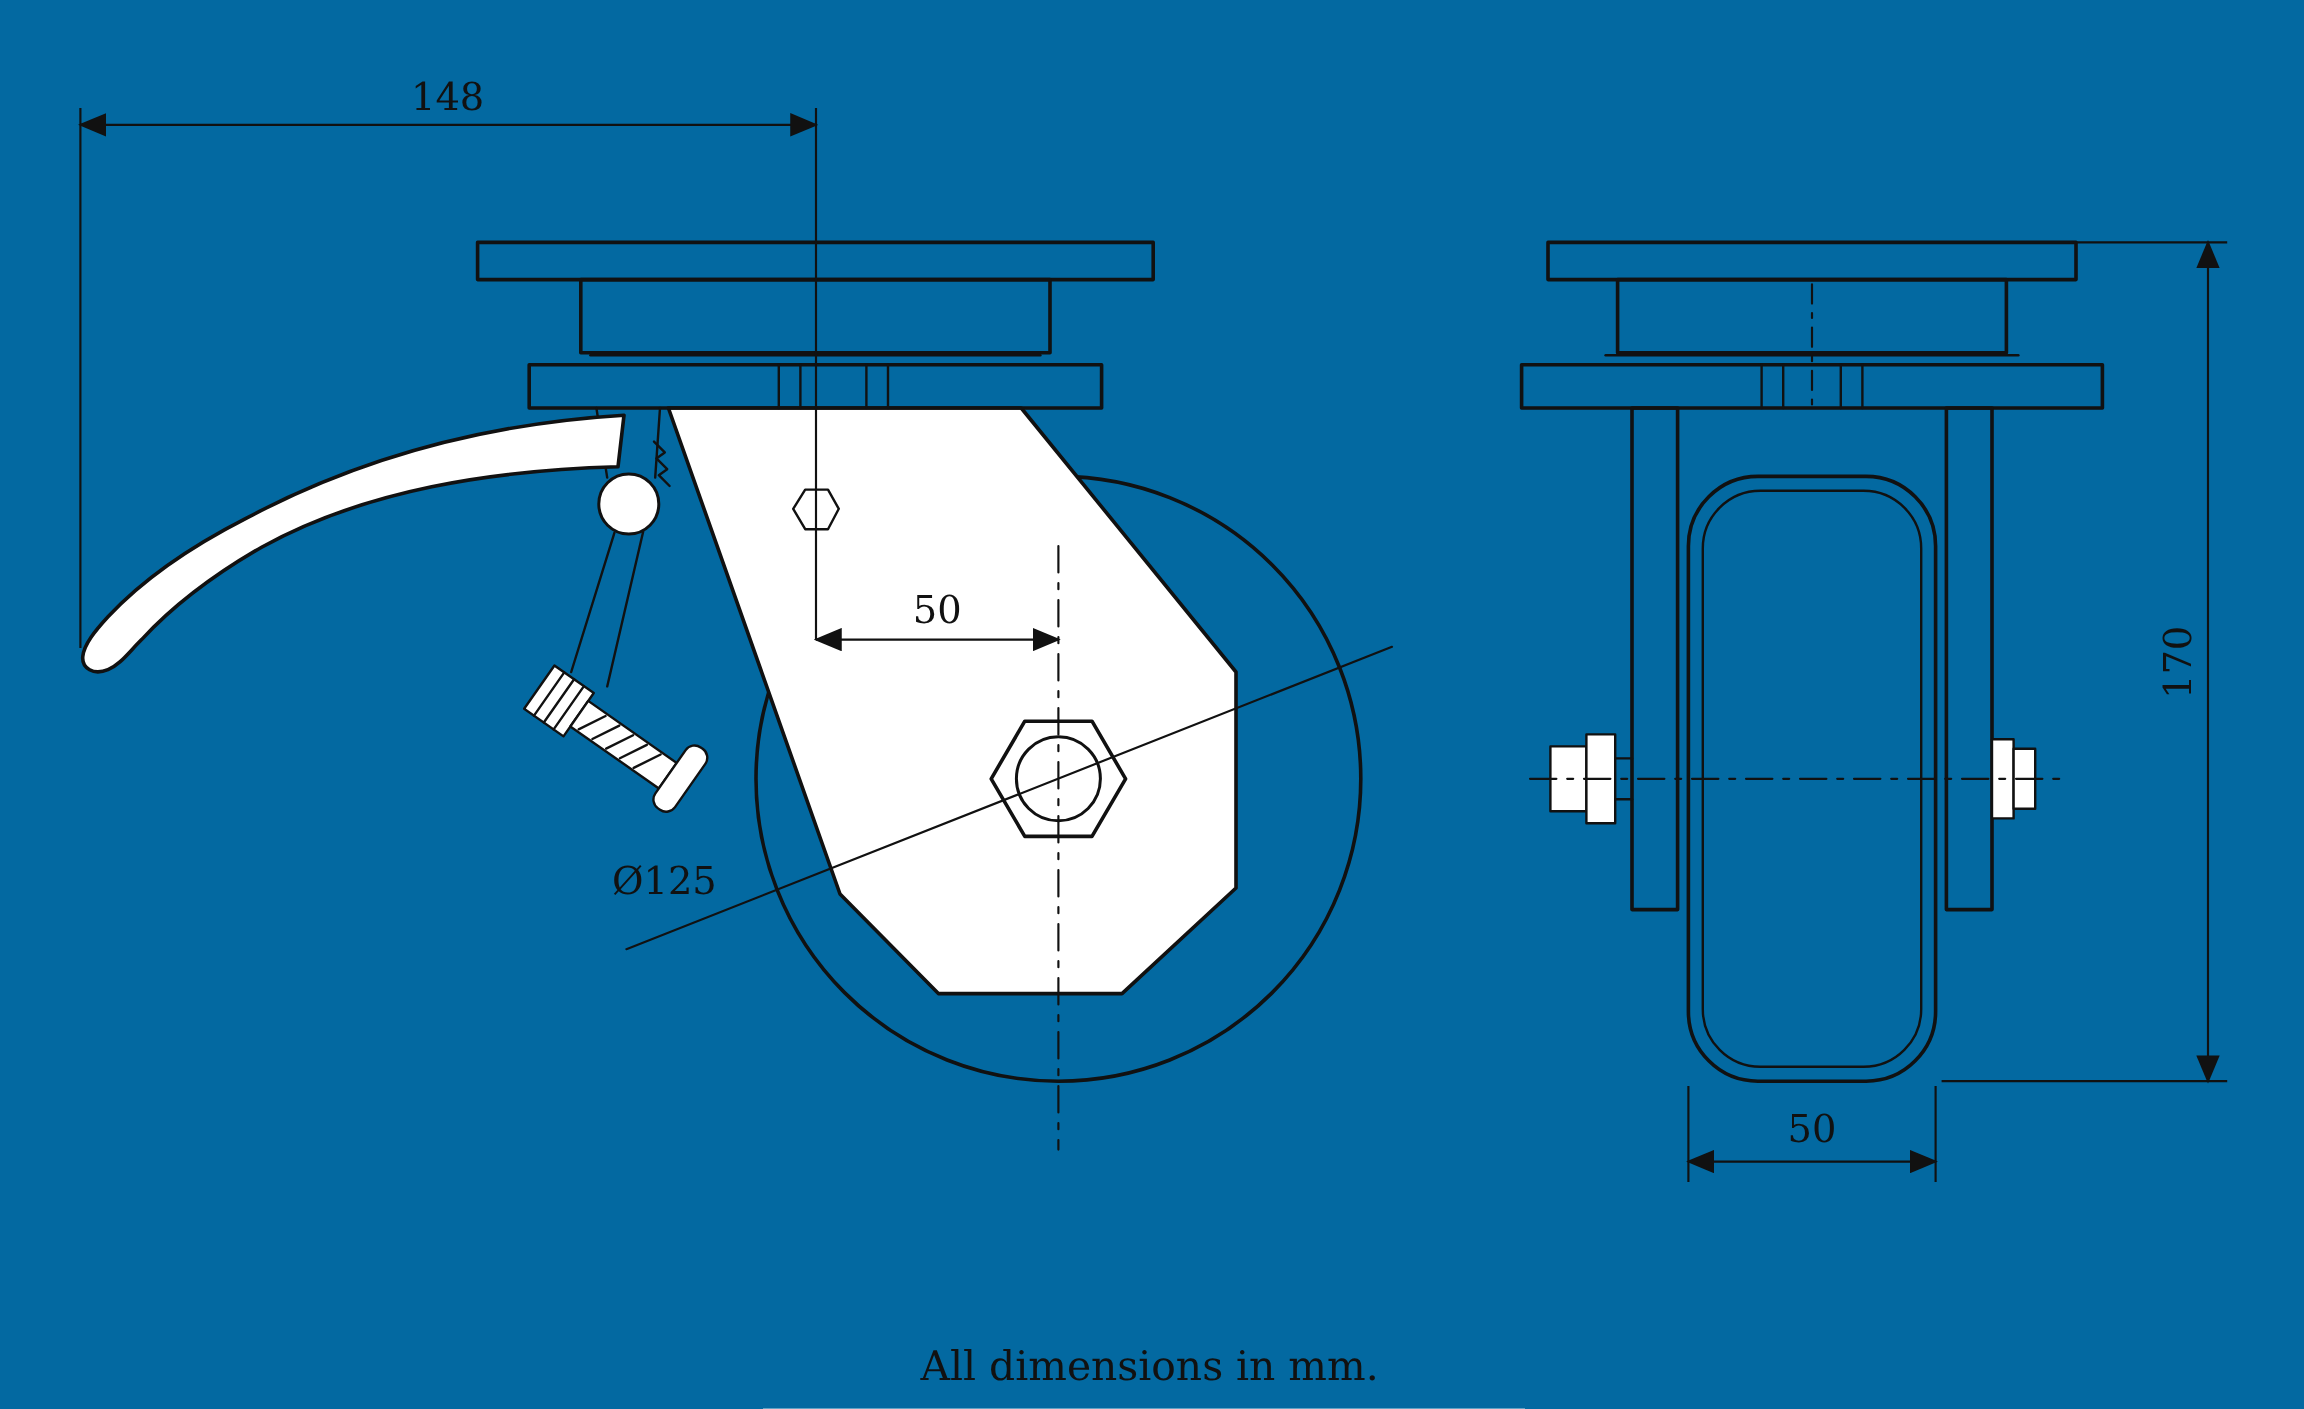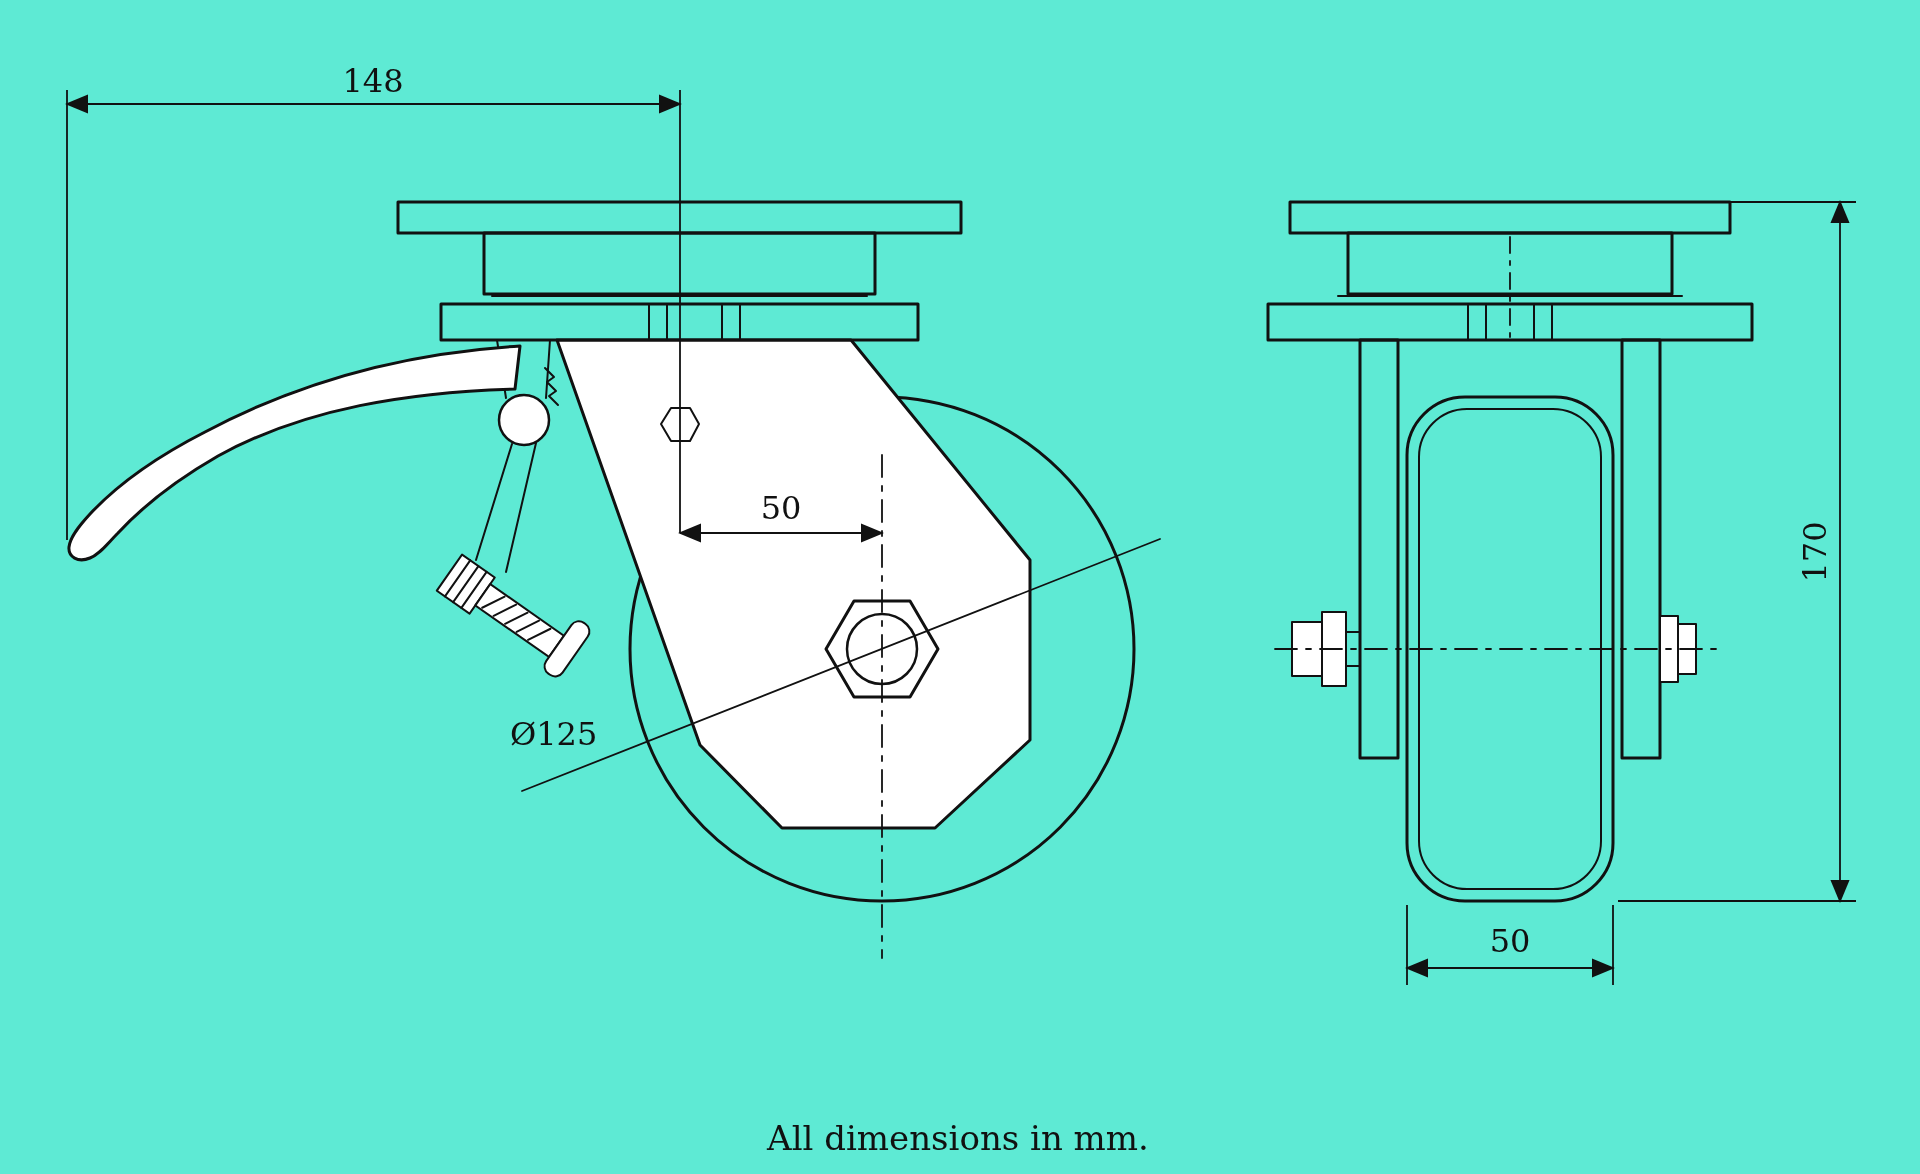--- a/index.html
+++ b/index.html
@@ -1,16 +1,16 @@
 <!DOCTYPE html>
 <html><head>
 <meta charset="utf-8">
 <style>
   html,body{margin:0;padding:0;background:#ffffff;}
-  .canvas{width:1920px;height:1174px;position:relative;background:#5eead4;overflow:hidden;}
+  .canvas{width:1920px;height:1174px;position:relative;background:#0369a1;overflow:hidden;}
   svg{display:block;}
   svg text{font-family:"DejaVu Serif", serif;fill:#111111;stroke:none;}
   .dim-text{font-size:32px;}
   .caption-text{font-size:34px;}
 </style>
 </head>
 <body>
 
 <div class="canvas">
 <svg width="1920" height="1174" viewBox="0 0 1920 1174">

